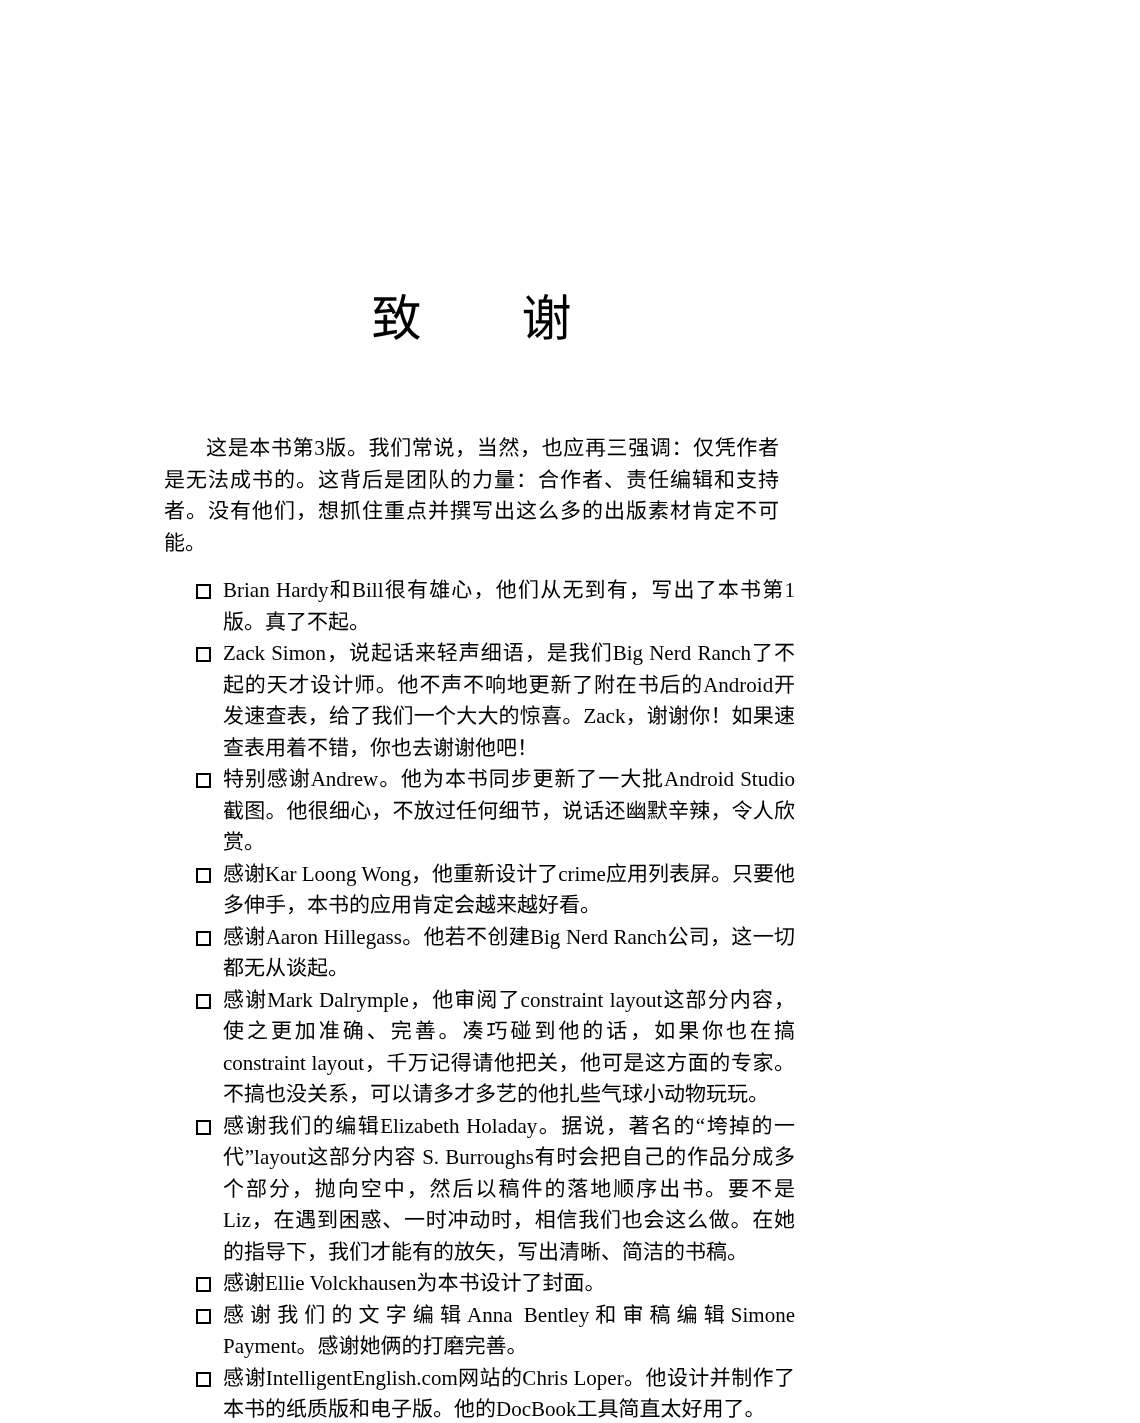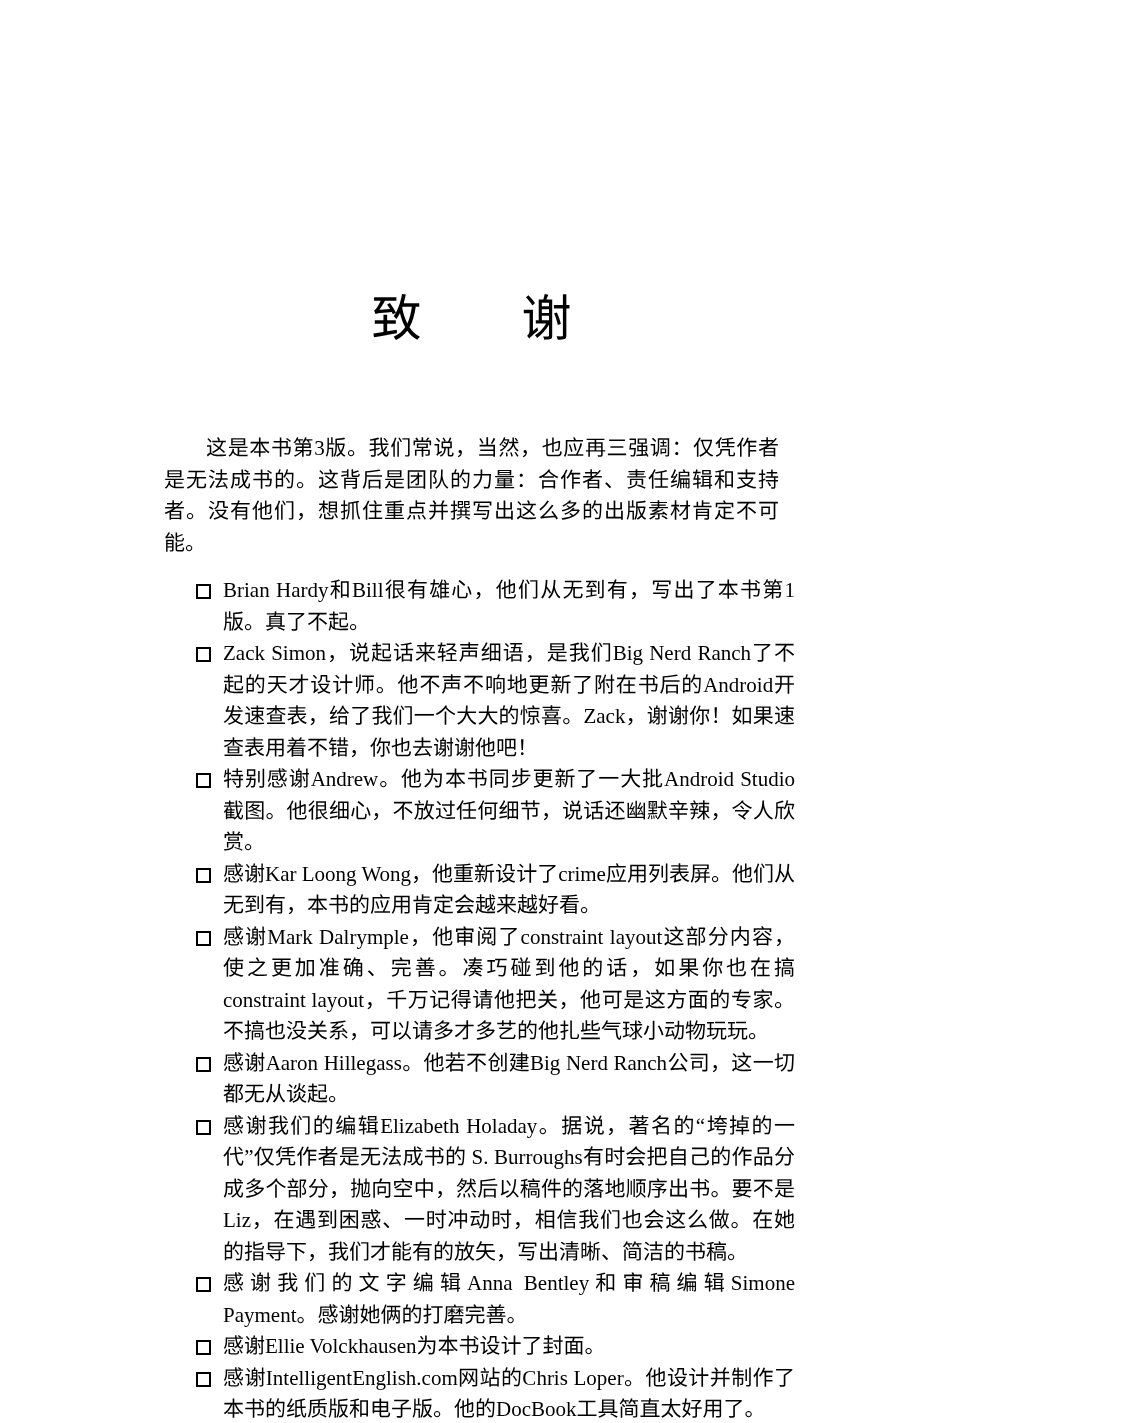--- a/index.html
+++ b/index.html
@@ -76,41 +76,41 @@
     <li class="ack-item">
       <span class="bullet"></span>
       <span class="item-text">Zack Simon，说起话来轻声细语，是我们Big Nerd Ranch了不起的天才设计师。他不声不响地更新了附在书后的Android开发速查表，给了我们一个大大的惊喜。Zack，谢谢你！如果速查表用着不错，你也去谢谢他吧！</span>
     </li>
     <li class="ack-item">
       <span class="bullet"></span>
       <span class="item-text">特别感谢Andrew。他为本书同步更新了一大批Android Studio截图。他很细心，不放过任何细节，说话还幽默辛辣，令人欣赏。</span>
     </li>
     <li class="ack-item">
       <span class="bullet"></span>
-      <span class="item-text">感谢Kar Loong Wong，他重新设计了crime应用列表屏。他们从无到有，本书的应用肯定会越来越好看。</span>
+      <span class="item-text">感谢Kar Loong Wong，他重新设计了crime应用列表屏。只要他多伸手，本书的应用肯定会越来越好看。</span>
+    </li>
+    <li class="ack-item">
+      <span class="bullet"></span>
+      <span class="item-text">感谢Aaron Hillegass。他若不创建Big Nerd Ranch公司，这一切都无从谈起。</span>
     </li>
     <li class="ack-item">
       <span class="bullet"></span>
       <span class="item-text">感谢Mark Dalrymple，他审阅了constraint layout这部分内容，使之更加准确、完善。凑巧碰到他的话，如果你也在搞constraint layout，千万记得请他把关，他可是这方面的专家。不搞也没关系，可以请多才多艺的他扎些气球小动物玩玩。</span>
     </li>
     <li class="ack-item">
       <span class="bullet"></span>
-      <span class="item-text">感谢Aaron Hillegass。他若不创建Big Nerd Ranch公司，这一切都无从谈起。</span>
+      <span class="item-text">感谢我们的编辑Elizabeth Holaday。据说，著名的“垮掉的一代”layout这部分内容 S. Burroughs有时会把自己的作品分成多个部分，抛向空中，然后以稿件的落地顺序出书。要不是Liz，在遇到困惑、一时冲动时，相信我们也会这么做。在她的指导下，我们才能有的放矢，写出清晰、简洁的书稿。</span>
     </li>
     <li class="ack-item">
       <span class="bullet"></span>
-      <span class="item-text">感谢我们的编辑Elizabeth Holaday。据说，著名的“垮掉的一代”仅凭作者是无法成书的 S. Burroughs有时会把自己的作品分成多个部分，抛向空中，然后以稿件的落地顺序出书。要不是Liz，在遇到困惑、一时冲动时，相信我们也会这么做。在她的指导下，我们才能有的放矢，写出清晰、简洁的书稿。</span>
+      <span class="item-text">感谢Ellie Volckhausen为本书设计了封面。</span>
     </li>
     <li class="ack-item">
       <span class="bullet"></span>
       <span class="item-text">感谢我们的文字编辑Anna Bentley和审稿编辑Simone Payment。感谢她俩的打磨完善。</span>
-    </li>
-    <li class="ack-item">
-      <span class="bullet"></span>
-      <span class="item-text">感谢Ellie Volckhausen为本书设计了封面。</span>
     </li>
     <li class="ack-item">
       <span class="bullet"></span>
       <span class="item-text">感谢IntelligentEnglish.com网站的Chris Loper。他设计并制作了本书的纸质版和电子版。他的DocBook工具简直太好用了。</span>
     </li>
   </ul>
 
 </div>
 
 </body></html>

